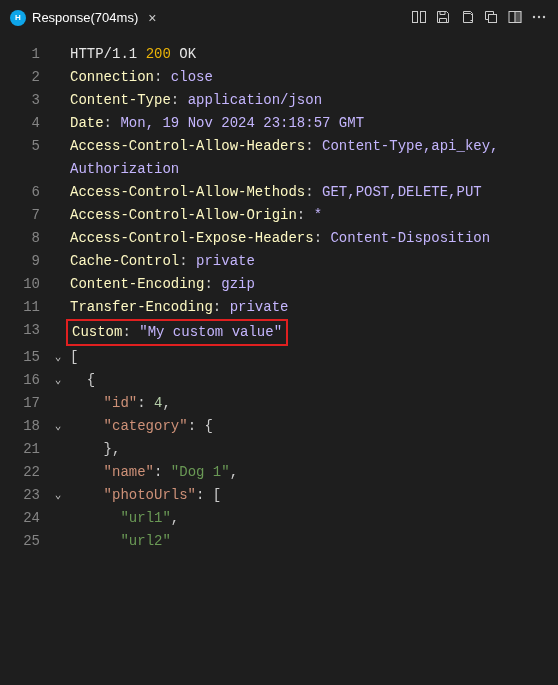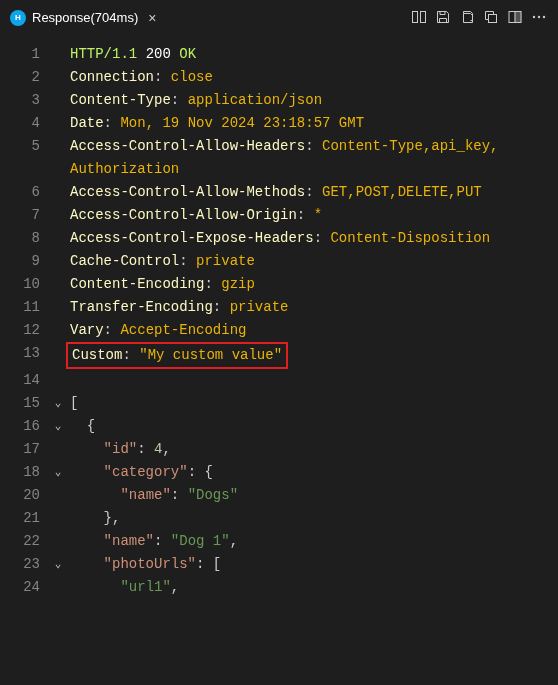--- a/index.html
+++ b/index.html
@@ -95,23 +95,23 @@
       color: #cccccc;
       user-select: none;
       flex-shrink: 0;
       font-size: 11px;
       cursor: pointer;
     }
     .content {
       white-space: pre;
       padding-left: 4px;
     }
-    .tok-plain { color: #eab308; }
-    .tok-http { color: #bef264; text-align: center; }
-    .tok-status { color: #ffffff; }
+    .tok-plain { color: #c4b5fd; }
+    .tok-http { color: #e5e5e5; text-align: center; }
+    .tok-status { color: #eab308; }
     .tok-header { color: #fef9c3; }
     .tok-punct { color: #cccccc; }
     .tok-key { color: #ce9178; }
     .tok-string { color: #6a9955; }
     .tok-num { color: #b5cea8; }
     .tok-brace { color: #cccccc; }
     .highlight-box {
       border: 2px solid #e02020;
       display: inline-block;
       padding: 0 4px;
@@ -222,72 +222,62 @@
       <span class="gutter">10</span>
       <span class="fold"></span>
       <span class="content"><span class="tok-header">Content-Encoding</span><span class="tok-punct">: </span><span class="tok-plain">gzip</span></span>
     </div>
     <div class="line">
       <span class="gutter">11</span>
       <span class="fold"></span>
       <span class="content"><span class="tok-header">Transfer-Encoding</span><span class="tok-punct">: </span><span class="tok-plain">private</span></span>
     </div>
     <div class="line">
-      <span class="gutter">12</span>
-      <span class="fold"></span>
-      <span class="content"><span class="tok-header">Vary</span><span class="tok-punct">: </span><span class="tok-plain">Accept-Encoding</span></span>
-    </div>
-    <div class="line">
       <span class="gutter">13</span>
       <span class="fold"></span>
       <span class="content"><span class="highlight-box"><span class="tok-header">Custom</span><span class="tok-punct">: </span><span class="tok-plain">"My custom value"</span></span></span>
     </div>
     <div class="line">
-      <span class="gutter">14</span>
-      <span class="fold"></span>
-      <span class="content"></span>
-    </div>
-    <div class="line">
       <span class="gutter">15</span>
       <span class="fold">⌄</span>
       <span class="content"><span class="tok-brace">[</span></span>
     </div>
     <div class="line">
       <span class="gutter">16</span>
       <span class="fold">⌄</span>
       <span class="content">  <span class="tok-brace">{</span></span>
     </div>
     <div class="line">
       <span class="gutter">17</span>
       <span class="fold"></span>
       <span class="content">    <span class="tok-key">"id"</span><span class="tok-punct">: </span><span class="tok-num">4</span><span class="tok-punct">,</span></span>
     </div>
     <div class="line">
       <span class="gutter">18</span>
       <span class="fold">⌄</span>
       <span class="content">    <span class="tok-key">"category"</span><span class="tok-punct">: </span><span class="tok-brace">{</span></span>
     </div>
     <div class="line">
-      <span class="gutter">20</span>
-      <span class="fold"></span>
-      <span class="content">      <span class="tok-key">"name"</span><span class="tok-punct">: </span><span class="tok-string">"Dogs"</span></span>
-    </div>
-    <div class="line">
       <span class="gutter">21</span>
       <span class="fold"></span>
       <span class="content">    <span class="tok-brace">}</span><span class="tok-punct">,</span></span>
     </div>
     <div class="line">
       <span class="gutter">22</span>
       <span class="fold"></span>
       <span class="content">    <span class="tok-key">"name"</span><span class="tok-punct">: </span><span class="tok-string">"Dog 1"</span><span class="tok-punct">,</span></span>
     </div>
     <div class="line">
       <span class="gutter">23</span>
       <span class="fold">⌄</span>
       <span class="content">    <span class="tok-key">"photoUrls"</span><span class="tok-punct">: </span><span class="tok-brace">[</span></span>
     </div>
     <div class="line">
       <span class="gutter">24</span>
       <span class="fold"></span>
       <span class="content">      <span class="tok-string">"url1"</span><span class="tok-punct">,</span></span>
+    </div>
+    <div class="line">
+      <span class="gutter">25</span>
+      <span class="fold"></span>
+      <span class="content">      <span class="tok-string">"url2"</span></span>
     </div>
   </div>
 
 </body></html>

